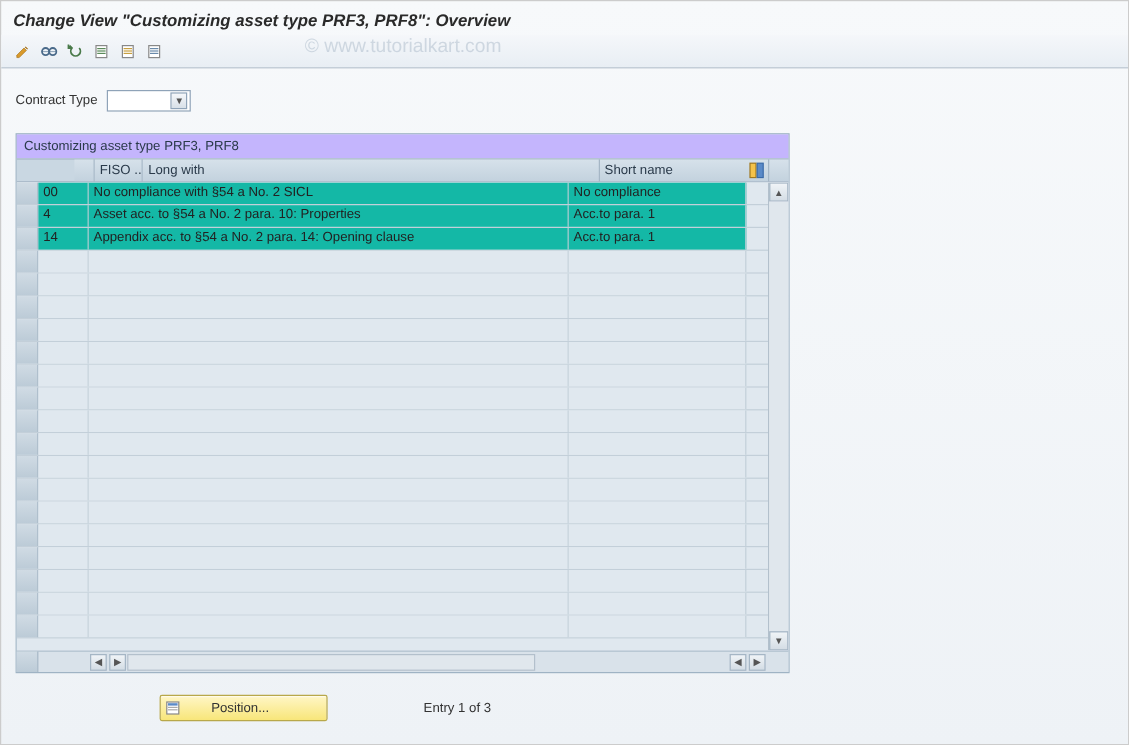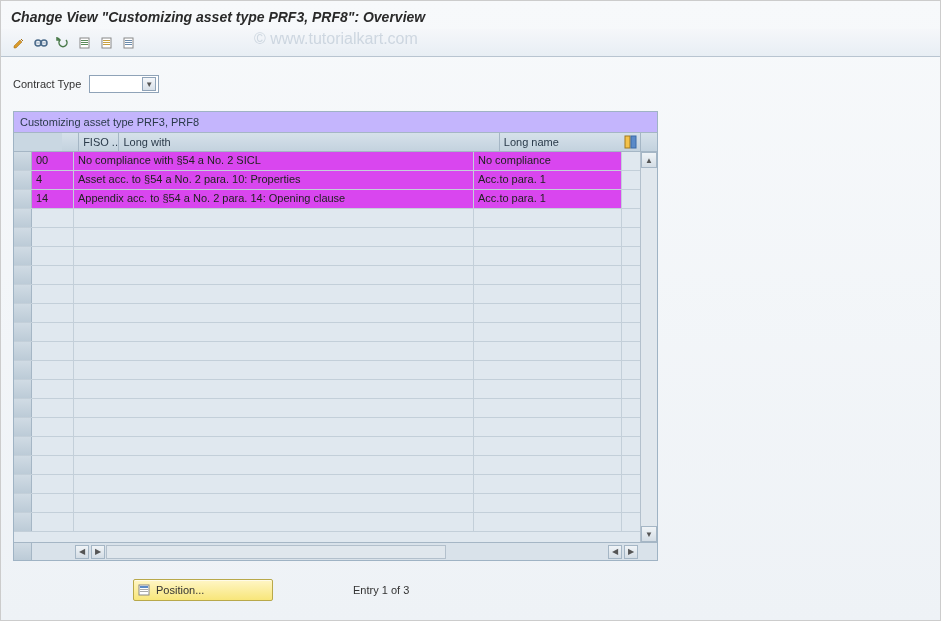--- a/index.html
+++ b/index.html
@@ -140,21 +140,21 @@
       border-right: 1px solid #a5b6c5;
       cursor: pointer;
     }
     .grid-cell {
       border-right: 1px solid #c3cfd9;
       padding: 2px 4px;
       font-size: 11px;
       color: #222;
       overflow: hidden;
       white-space: nowrap;
-      background: #d946ef;
+      background: #14b8a6;
     }
     .grid-cell.empty {
       background: #e0e8ef;
     }
     .cell-fiso { width: 42px; }
     .cell-long { width: 400px; }
     .cell-short { width: 148px; }
     
     .vscroll {
       position: absolute;
@@ -228,21 +228,21 @@
       padding-left: 120px;
     }
     .position-btn {
       background: linear-gradient(to bottom, #fff6c6, #f8e67a);
       border: 1px solid #b8a84a;
       border-radius: 2px;
       height: 22px;
       padding: 0 20px 0 4px;
       display: flex;
       align-items: center;
-      gap: 4px;
+      gap: 24px;
       cursor: pointer;
       font-size: 11px;
       color: #333;
       box-shadow: inset 0 1px 0 rgba(255,255,255,0.6);
       min-width: 140px;
       justify-content: flex-start;
     }
     .position-btn .btn-icon {
       width: 14px;
       height: 14px;
@@ -323,21 +323,21 @@
 </div>
 
 <div class="table-panel">
   <div class="panel-header">Customizing asset type PRF3, PRF8</div>
 
   <div class="grid-head">
     <div class="row-selector-head"></div>
     <div class="grid-head-cell col-fiso">FISO ...</div>
     <div class="grid-head-cell col-long">Long with</div>
     <div class="grid-head-cell col-short">
-      <span>Long name</span>
+      <span>Short name</span>
       <span class="config-icon">
         <svg width="14" height="14" viewBox="0 0 14 14">
             <rect x="1" y="1" width="5" height="12" fill="#f4c24a" stroke="#a07820"></rect>
             <rect x="7" y="1" width="5" height="12" fill="#5a8ac8" stroke="#3a6aa8"></rect>
           </svg>
       </span>
     </div>
     <div style="width:17px;background:linear-gradient(to bottom,#d6e1ea,#c3d2de);"></div>
   </div>
 

